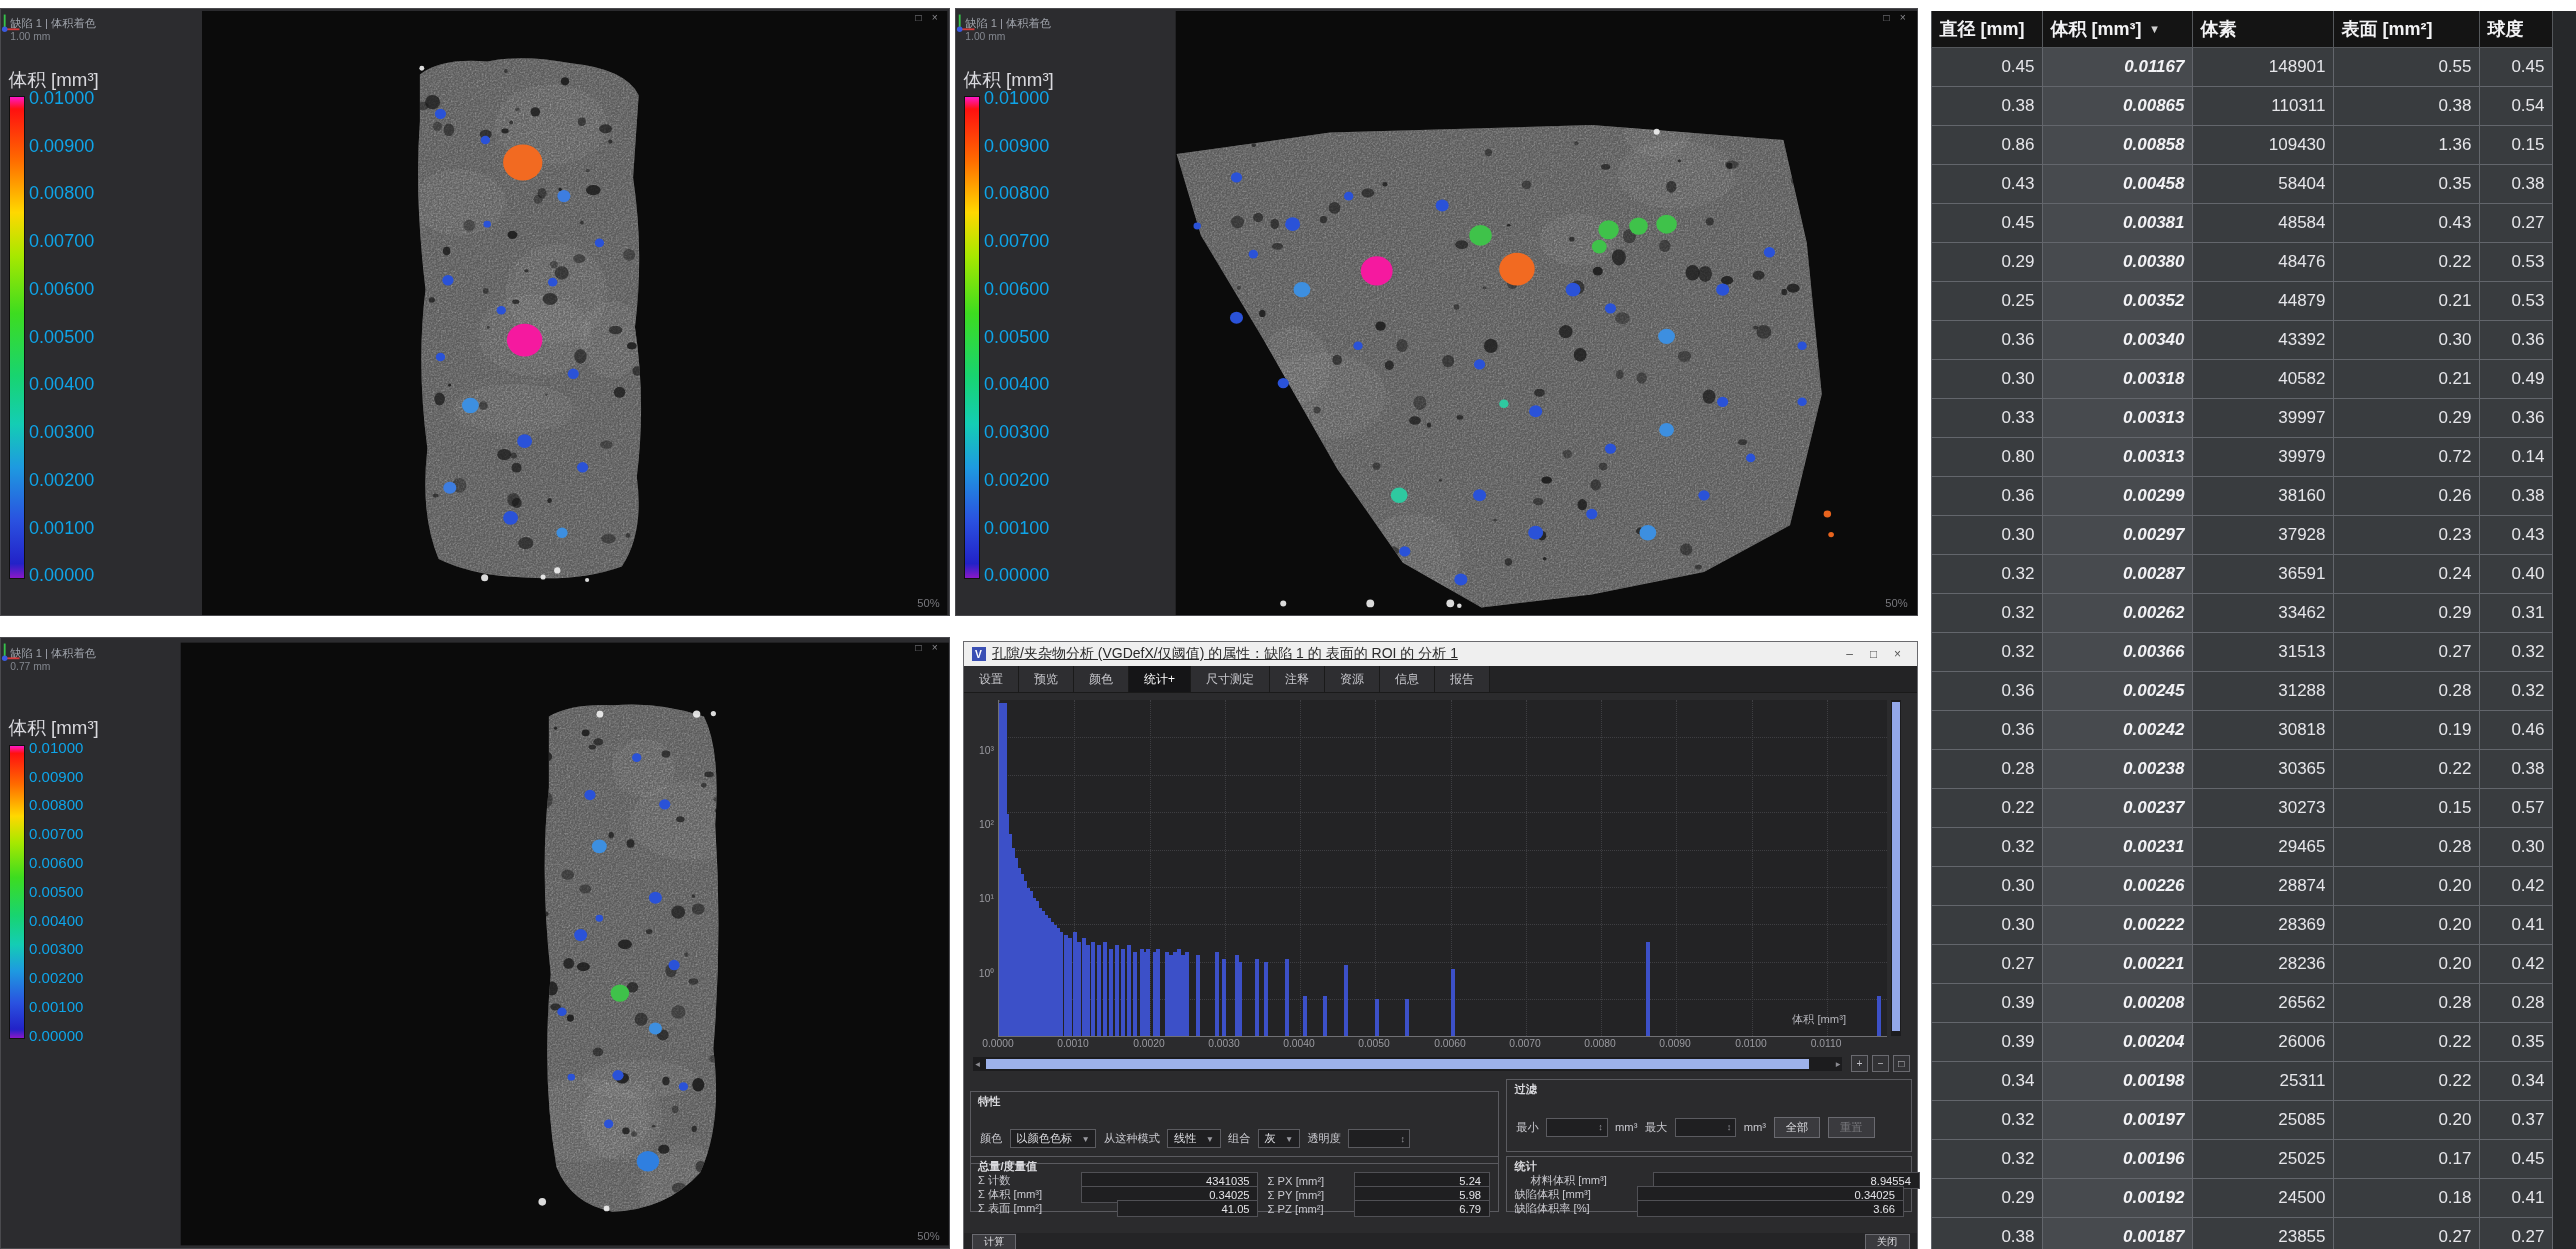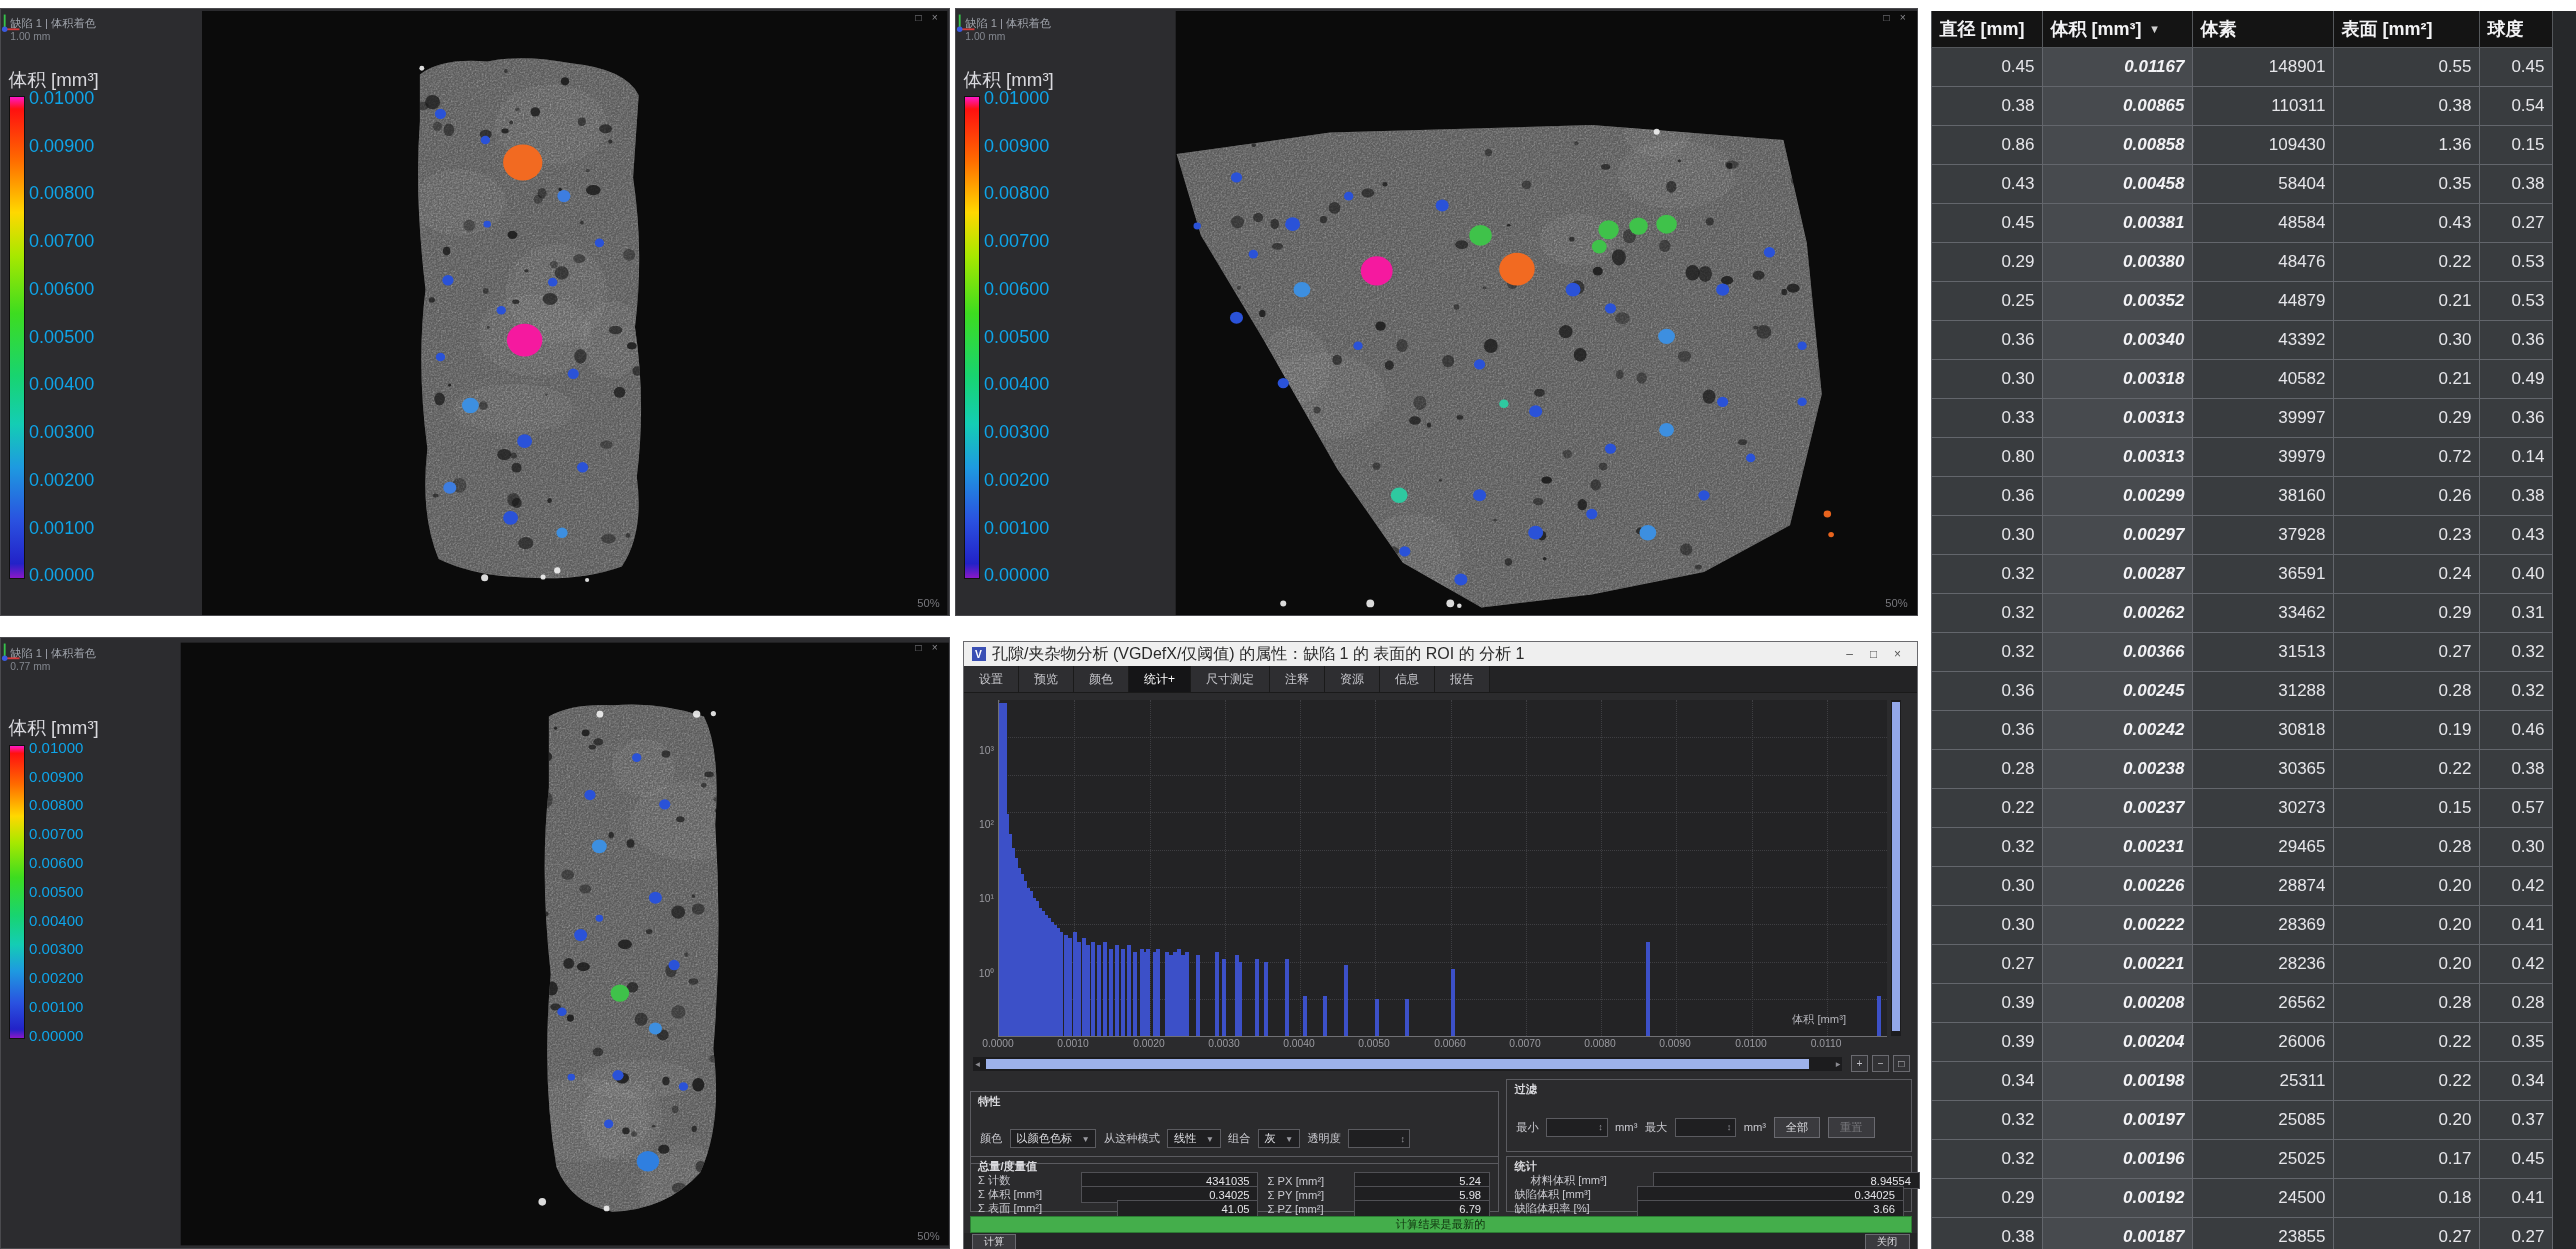--- a/index.html
+++ b/index.html
@@ -36,21 +36,21 @@
     justify-content:flex-start;height:37px;border-color:#55585c;font-style:normal;}
   .thead .tcell .arrow{margin-left:7.5px;font-size:11.2px;color:#cfcfcf;}
 
   
   #dialog{position:absolute;left:963px;top:641px;width:955px;height:608px;background:#2b2b2d;
     border:0.9px solid #6a6a6e;box-sizing:border-box;}
   #dlg-titlebar{position:absolute;left:0;top:0;width:100%;height:24px;background:#efefef;
     display:flex;align-items:center;box-sizing:border-box;padding:0 7.5px;}
   #dlg-icon{width:14px;height:14px;background:#3a4fb4;color:#fff;font-size:10.3px;font-weight:bold;
     display:flex;align-items:center;justify-content:center;margin-right:6.5px;}
-  #dlg-title{color:#2a2a2a;font-size:16px;white-space:nowrap;overflow:hidden;flex:1;}
+  #dlg-title{color:#2a2a2a;font-size:14px;white-space:nowrap;overflow:hidden;flex:1;text-decoration:underline;}
   .dlg-winbtn{color:#555;font-size:12px;width:24px;text-align:center;}
   #dlg-tabs{position:absolute;left:0;top:24px;width:100%;height:26px;background:#232325;
     display:flex;align-items:stretch;border-bottom:0.9px solid #1a1a1a;}
   .dlg-tab{color:#c7c7cc;font-size:12px;padding:0 15px;display:flex;align-items:center;
     border-right:0.9px solid #1a1a1a;background:#2e2e31;}
   .dlg-tab.active{background:#151517;color:#ffffff;}
   #plot{position:absolute;left:34px;top:58px;width:888px;height:336px;background:#232325;
     border-left:0.9px solid #707074;border-bottom:0.9px solid #707074;}
   .grid-v{position:absolute;top:0;bottom:0;width:0;border-left:0.9px dotted #3e3e42;}
   .grid-h{position:absolute;left:0;right:0;height:0;border-top:0.9px dotted #3e3e42;}
@@ -783,21 +783,20 @@
       <div class="stat-line" style="top: 29px; left: 7.5px; width: 389px;">
         <div class="stat-label" style="width: 122px;">缺陷体积 [mm³]</div>
         <div class="stat-val">0.34025</div>
       </div>
       <div class="stat-line" style="top: 43px; left: 7.5px; width: 389px;">
         <div class="stat-label" style="width: 122px;">缺陷体积率 [%]</div>
         <div class="stat-val">3.66</div>
       </div>
     </div>
 
-  <div id="greenbar">计算结果是最新的</div>
   <div id="dlg-bottom">
     <div class="btn" style="height:14px;font-size:10.3px;">计算</div>
     <div class="btn" style="height:14px;font-size:10.3px;">关闭</div>
   </div>
 <div class="ytick" style="top: 108px; position: absolute; left: 1.9px; width: 28px; text-align: right;">10³</div>
     <div class="ytick" style="top: 182px; position: absolute; left: 1.9px; width: 28px; text-align: right;">10²</div>
     <div class="ytick" style="top: 256px; position: absolute; left: 1.9px; width: 28px; text-align: right;">10¹</div>
     <div class="ytick" style="top: 331px; position: absolute; left: 1.9px; width: 28px; text-align: right;">10⁰</div>
   </div>
 

